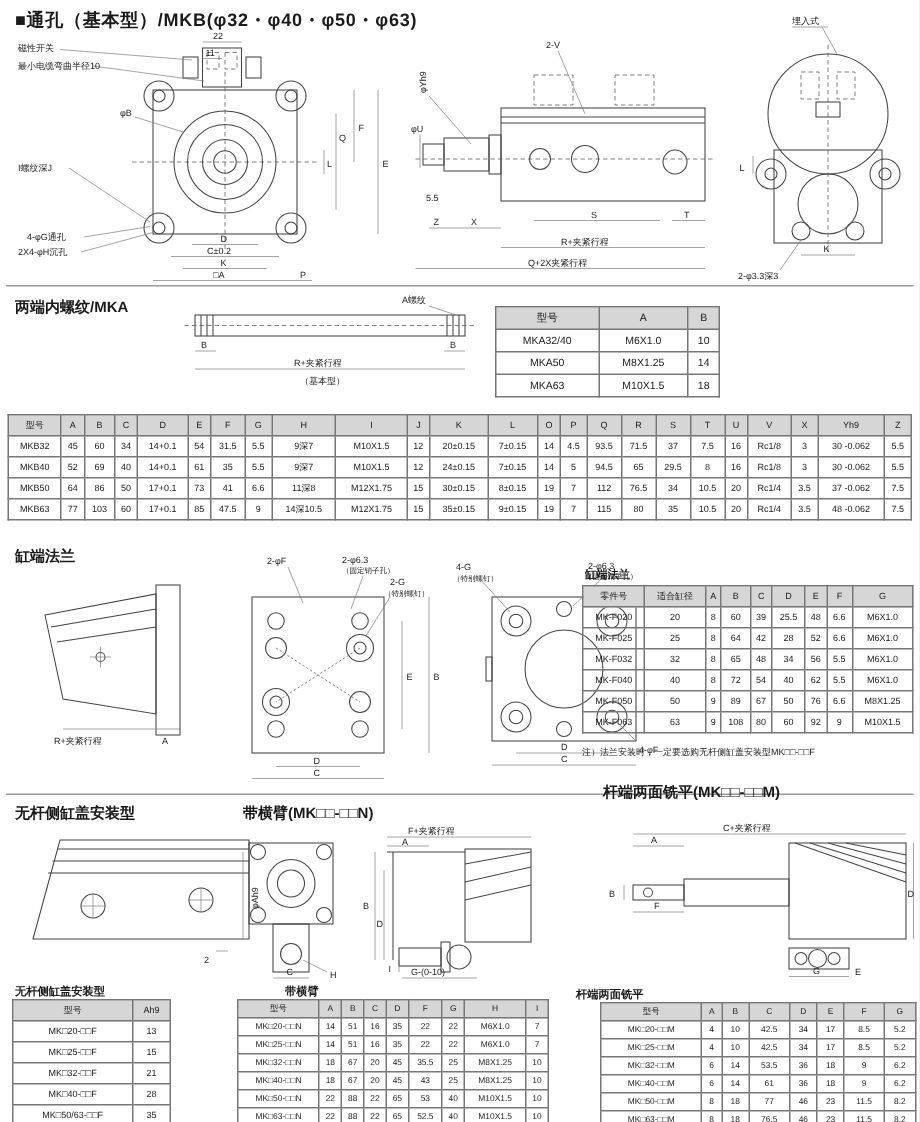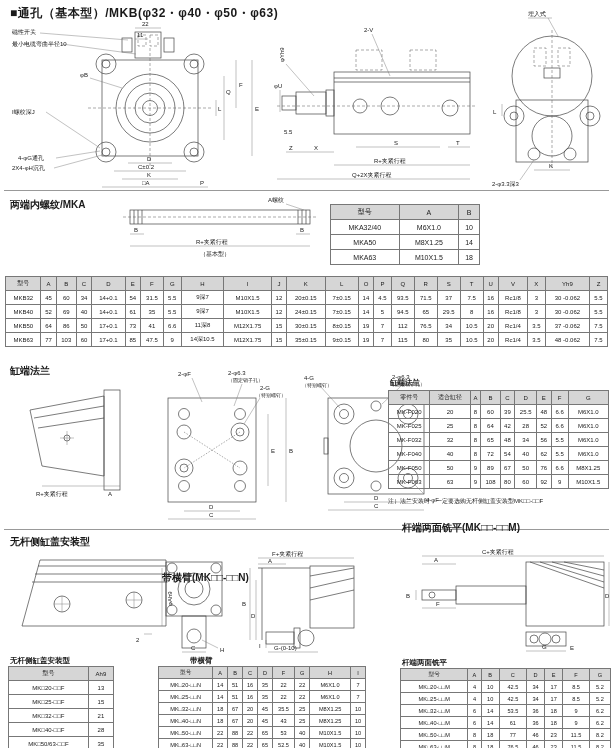--- a/index.html
+++ b/index.html
@@ -538,21 +538,21 @@
             <td>M10X1.5</td>
           </tr>
         </tbody>
       </table>
   </div>
   <div class="abs note" style="left:388px;top:497px;width:222px;">注）法兰安装时，一定要选购无杆侧缸盖安装型MK□□-□□F</div>
 
   <div class="sep" style="top:529px;"></div>
 
   <div class="abs h2" style="left:10px;top:535px;">无杆侧缸盖安装型</div>
-  <div class="abs h2" style="left:162px;top:535px;margin-top:36px;">带横臂(MK□□-□□N)</div>
+  <div class="abs h2" style="left:162px;top:535px;">带横臂(MK□□-□□N)</div>
   <div class="abs h2" style="left:402px;top:521px;">杆端两面铣平(MK□□-□□M)</div>
 
   <svg class="abs" style="left:10px;top:548px;" width="165" height="105" viewBox="0 0 165 105">
     <g class="ln">
       <polygon points="30,12 156,12 156,78 12,78"></polygon>
       <line x1="28" y1="18" x2="156" y2="18"></line>
         <line x1="25" y1="26" x2="156" y2="26"></line>
         <line x1="22" y1="34" x2="156" y2="34"></line>
       <circle cx="52" cy="56" r="8"></circle>
         <line x1="44" y1="56" x2="60" y2="56" class="thin"></line>
@@ -756,21 +756,21 @@
             <td>65</td>
             <td>52.5</td>
             <td>40</td>
             <td>M10X1.5</td>
             <td>10</td>
           </tr>
         </tbody>
       </table>
   </div>
 
-  <div class="abs h3" style="left:402px;top:658px;">杆端两面铣平</div>
+  <div class="abs h3" style="left:384px;top:658px;">杆端两面铣平</div>
   <div class="abs" style="left:400px;top:668px;width:211px;">
     <table class="tbl t55">
         <thead>
           <tr>
             <th>型号</th>
             <th>A</th>
             <th>B</th>
             <th>C</th>
             <th>D</th>
             <th>E</th>

